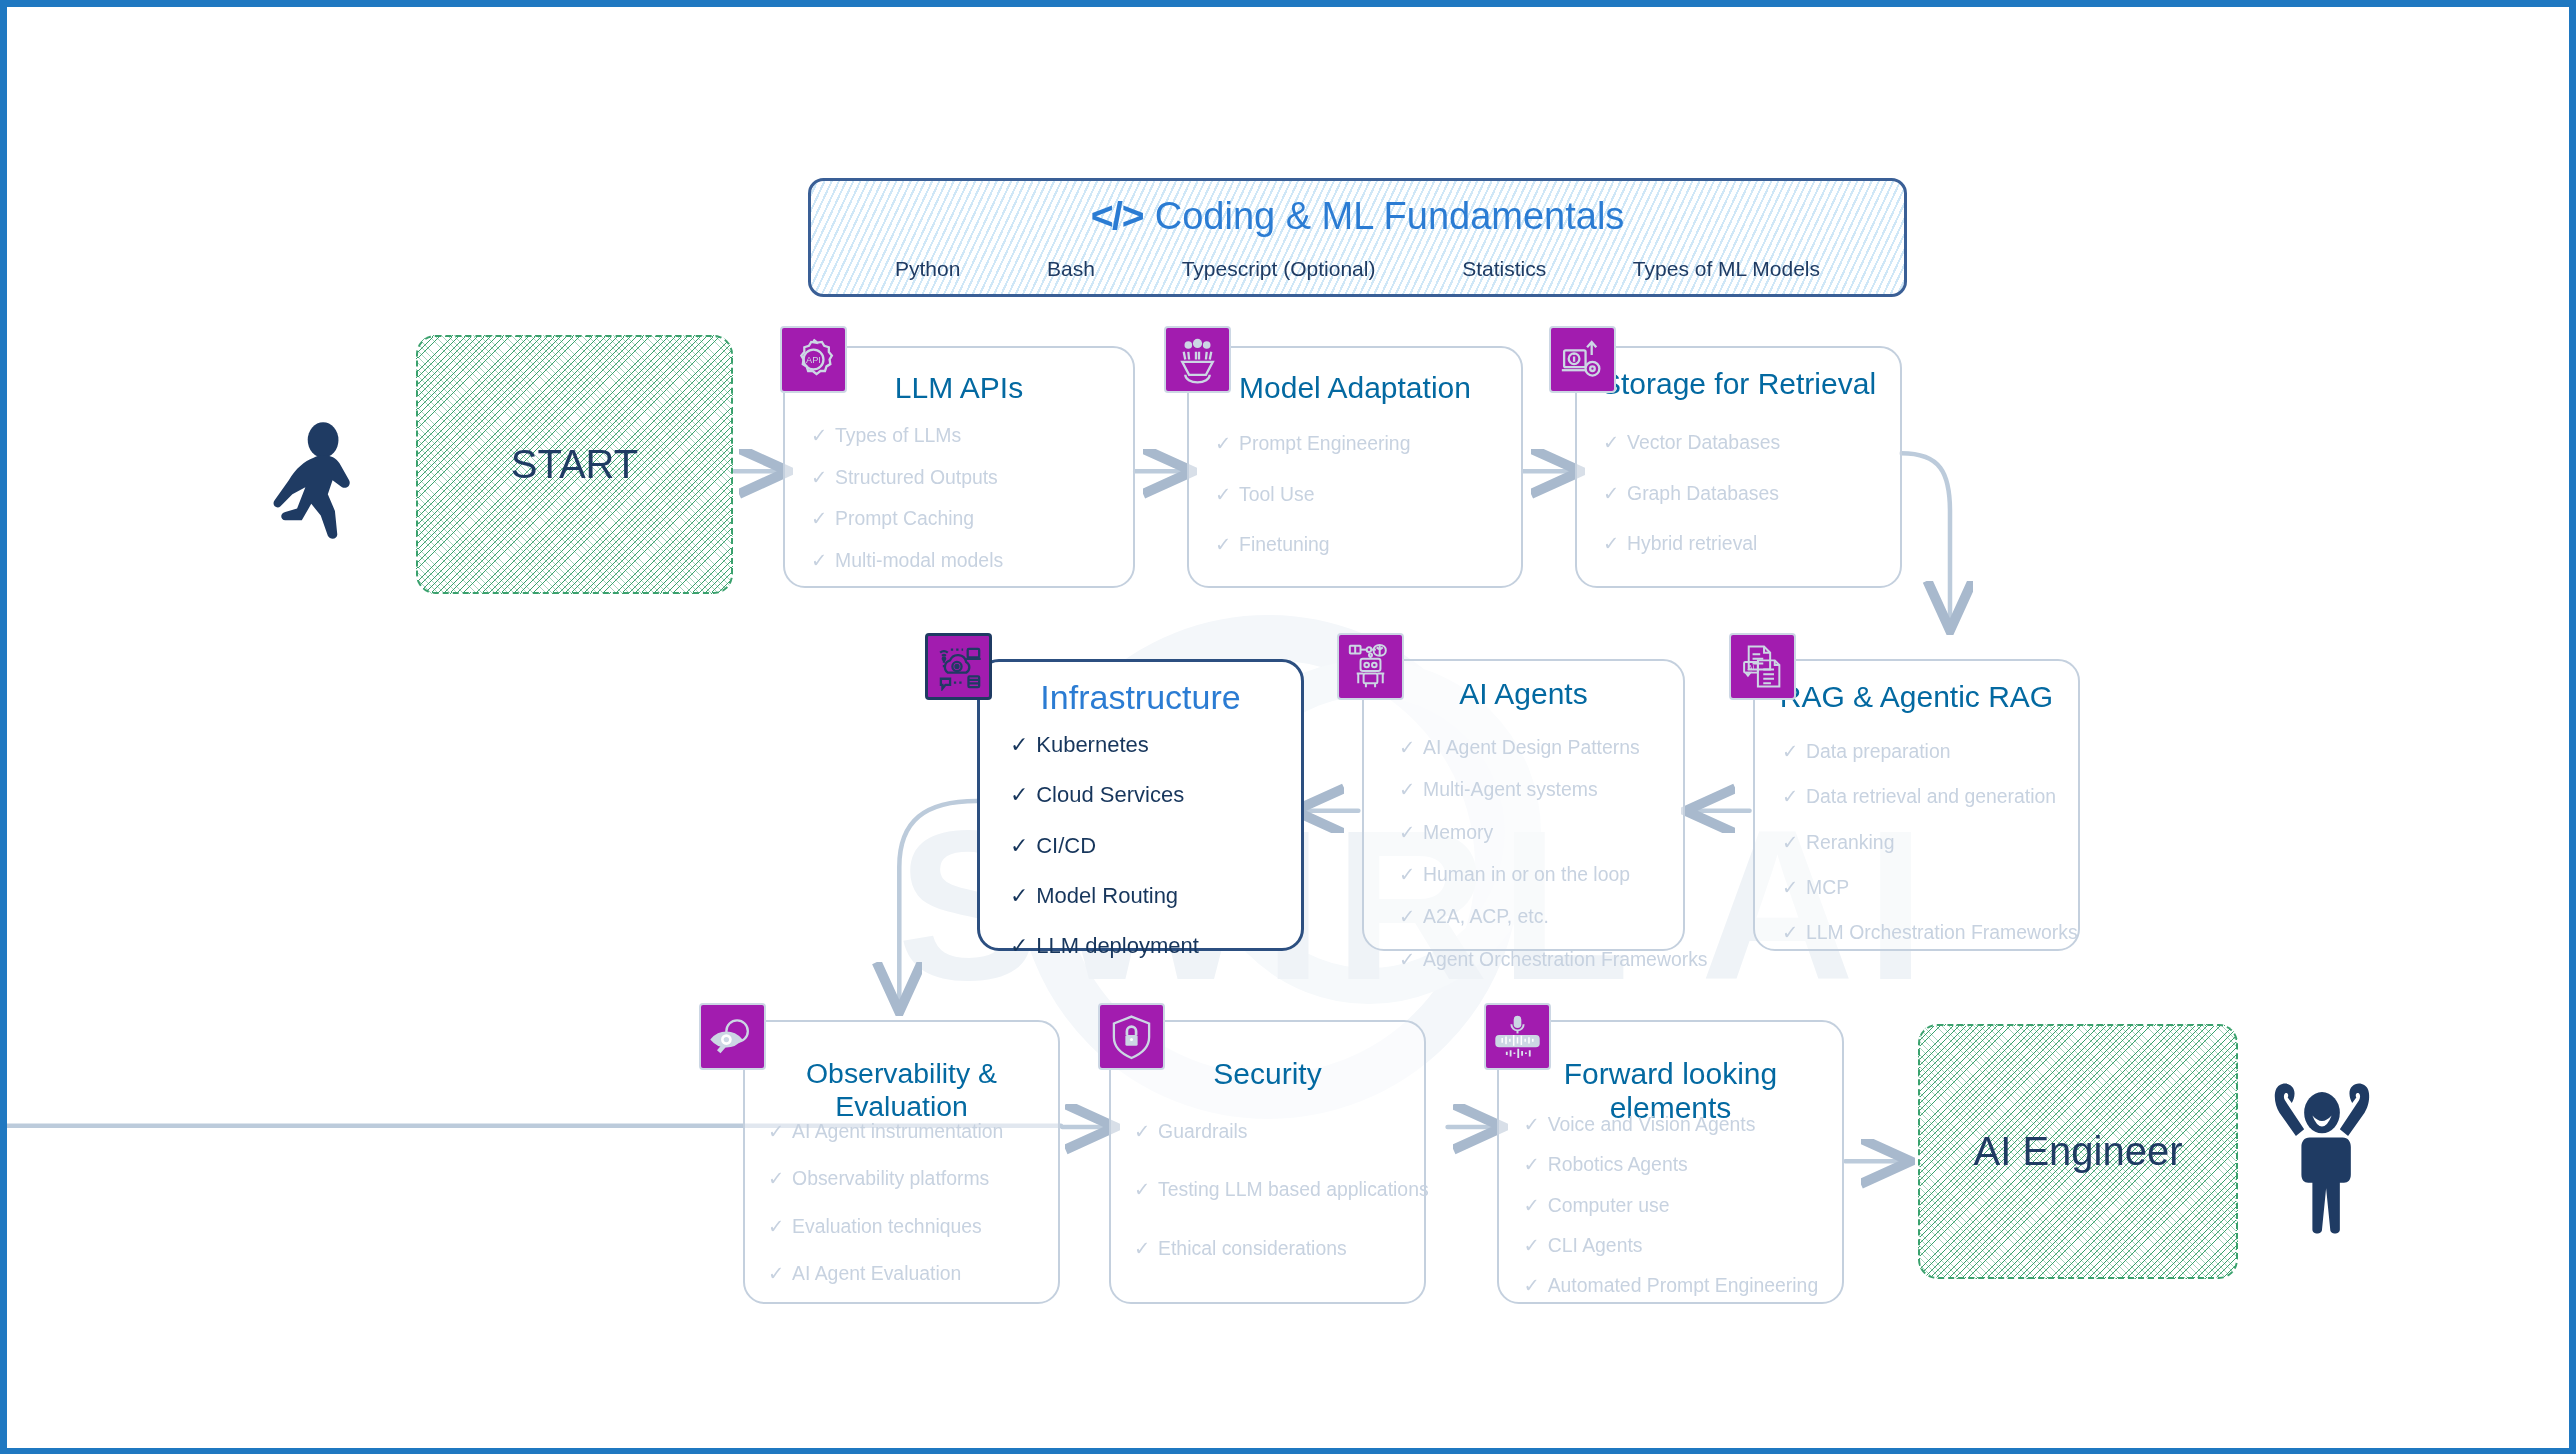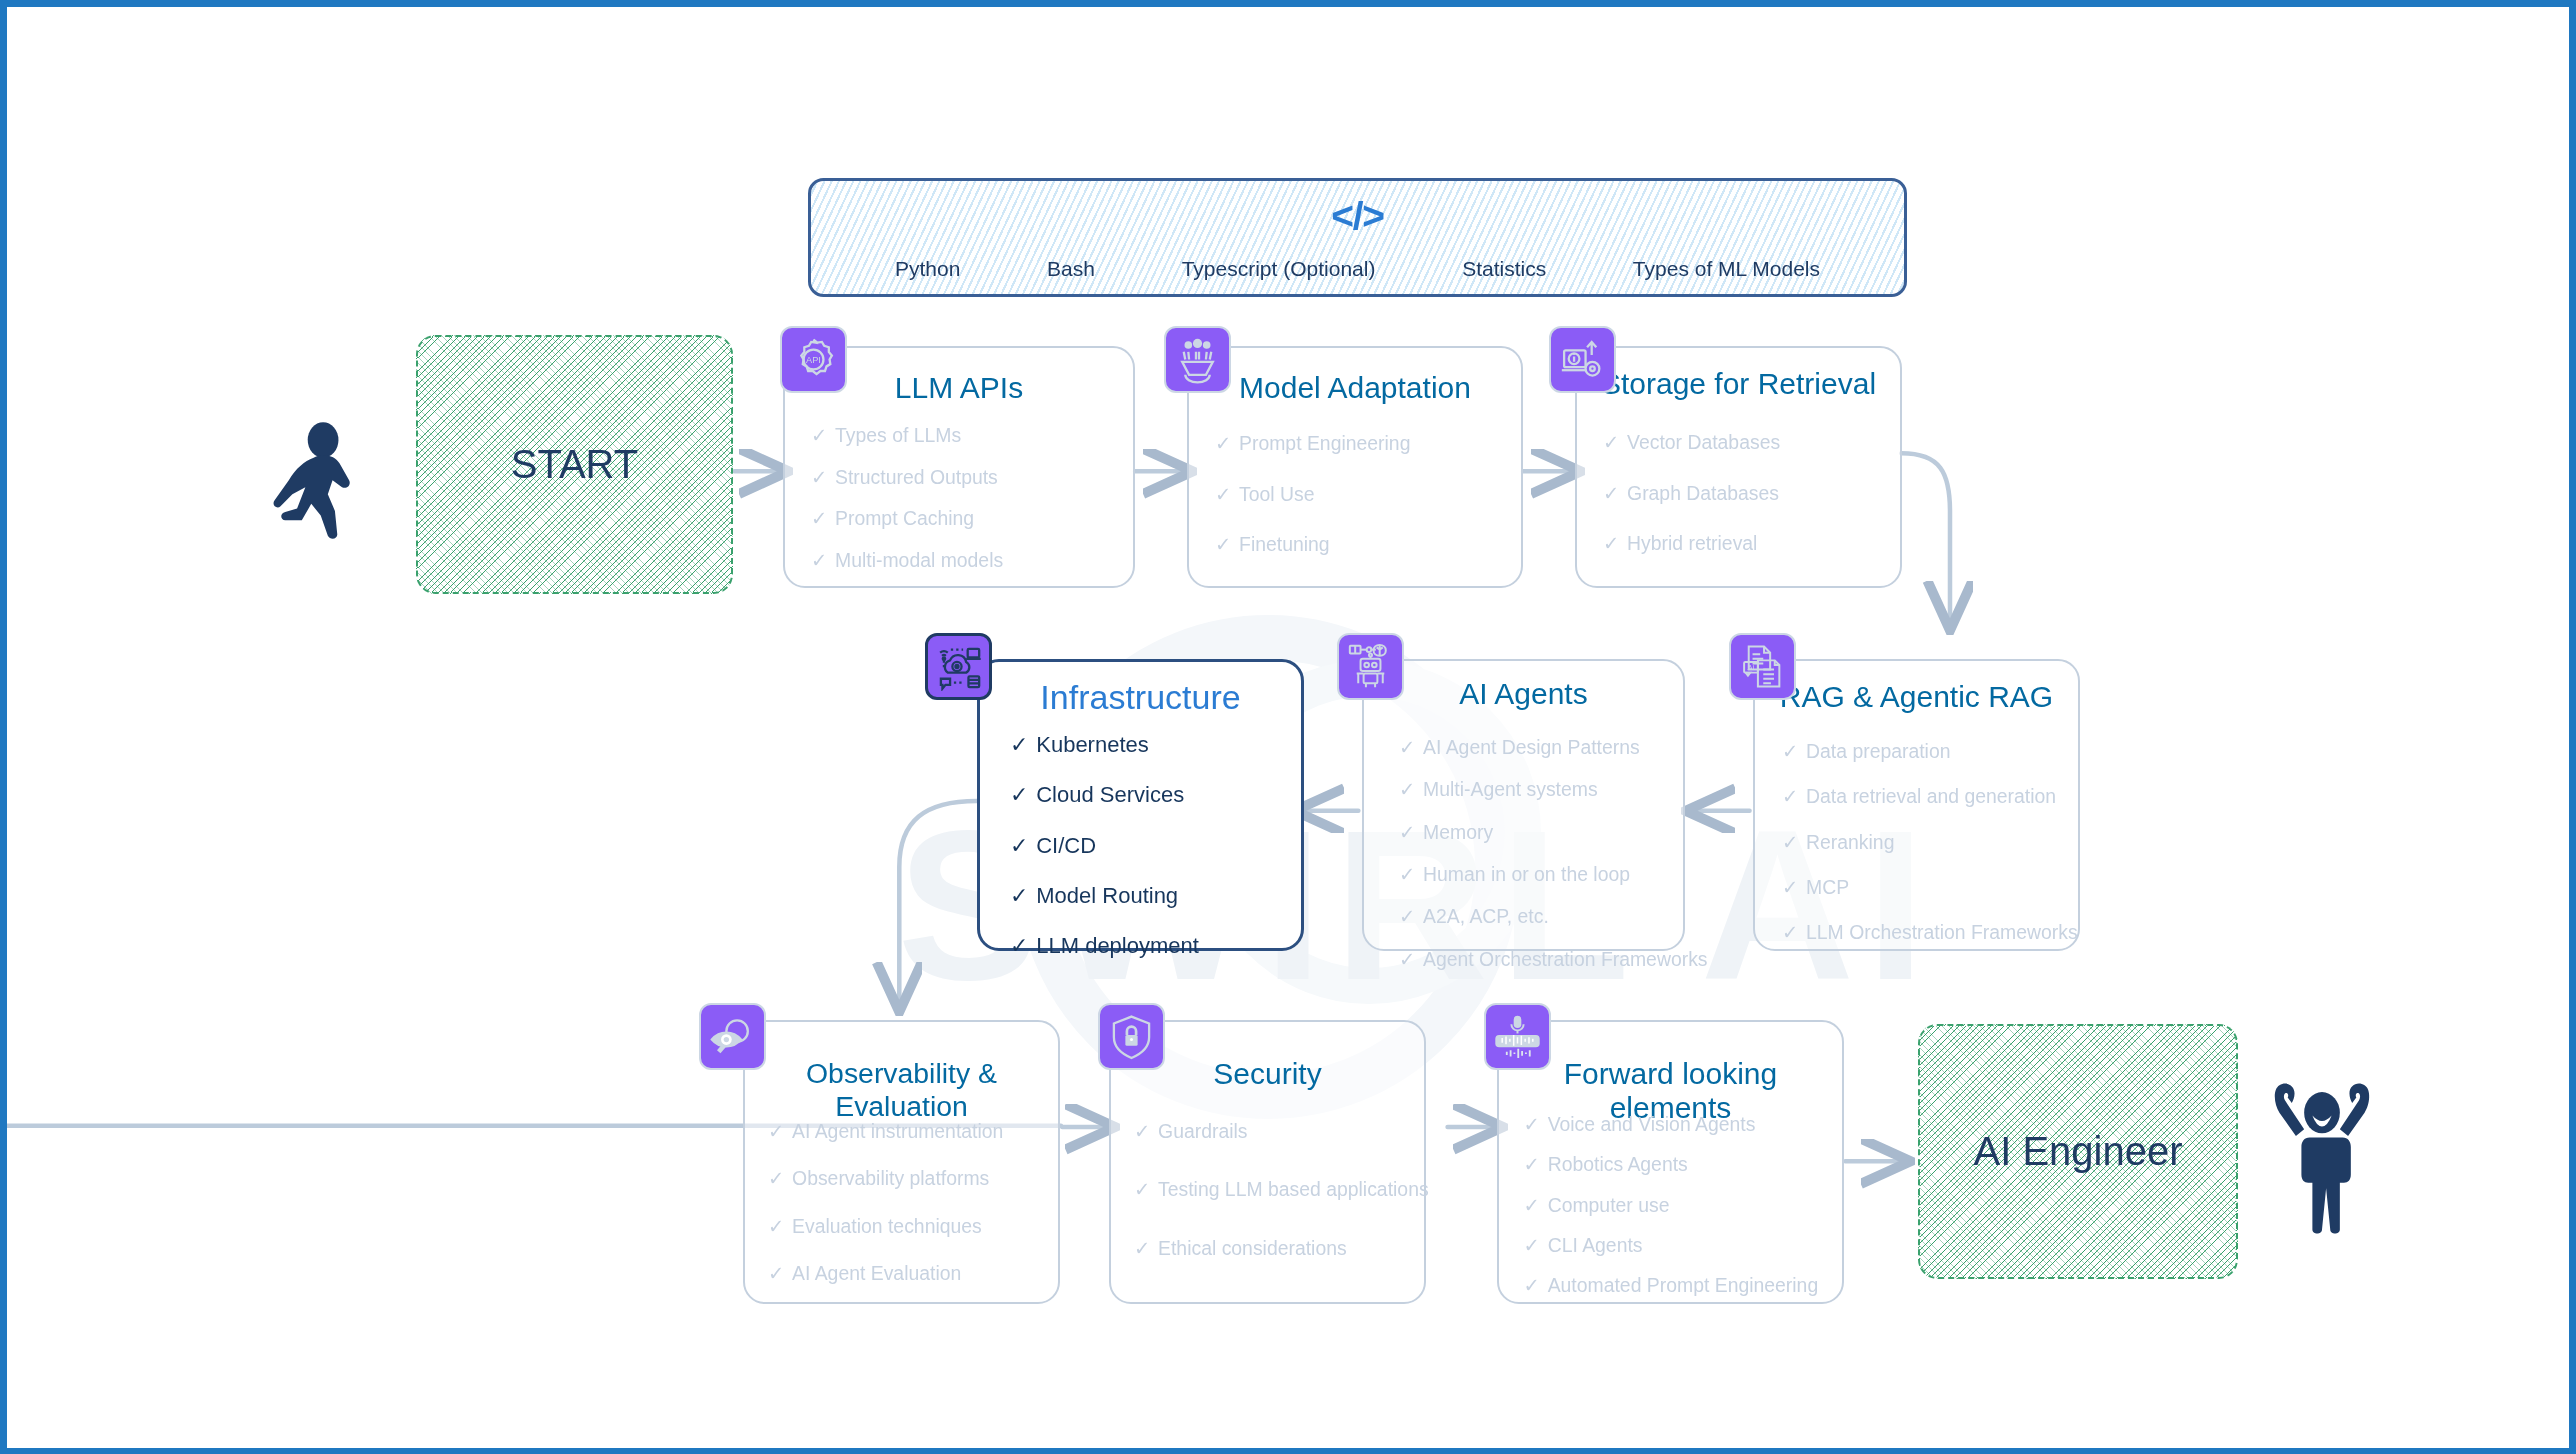--- a/index.html
+++ b/index.html
@@ -30,22 +30,22 @@
         font-family:"Liberation Sans",sans-serif;white-space:nowrap;}
   .card .it .chk{margin-right:7.8px;font-size:19.4px;color:#c7d2e0;}
 
   
   .card.hl{border:3.2px solid #2c4f80;background:#ffffff;}
   .card.hl .title{color:#2b7cd3;font-size:34px;}
   .card.hl .it{color:#17365c;font-size:22px;font-weight:400;}
   .card.hl .it .chk{color:#17365c;font-size:22px;}
 
   
-  .badge{position:absolute;width:67px;height:67px;border-radius:12px;border:2.6px solid #ccd7e4;
-         background:#8b5cf6;display:flex;align-items:center;justify-content:center;box-sizing:border-box;}
+  .badge{position:absolute;width:67px;height:67px;border-radius:4px;border:2.6px solid #ccd7e4;
+         background:#a21caf;display:flex;align-items:center;justify-content:center;box-sizing:border-box;}
   .badge.hl{border:3.9px solid #1f3b63;}
   .badge svg{width:49px;height:49px;display:block;}
 
   
   #fund{position:absolute;left:801px;top:171px;width:1099px;height:119px;border:3.2px solid #3a5f96;
         border-radius:15.5px;box-sizing:border-box;overflow:hidden;
         background:repeating-linear-gradient(-65deg,#ffffff 0px,#ffffff 4.5px,#cfe7f7 4.5px,#cfe7f7 6.5px);}
   #fund .hdr{position:absolute;left:0;right:0;top:13px;display:flex;align-items:center;justify-content:center;gap:11.6px;}
   #fund .hdr .code{color:#2b7cd3;font-size:39px;font-weight:700;font-family:"Liberation Sans",sans-serif;letter-spacing:-1.3px;}
   #fund .hdr .ftitle{color:#2b7cd3;font-size:38px;font-weight:400;font-family:"Liberation Sans",sans-serif;}
@@ -118,20 +118,21 @@
     </svg>
   </div>
 
   <div class="hatch" style="left:409px;top:328px;width:317px;height:259px;">
     <span>START</span>
   </div>
 
   <div id="fund">
     <div class="hdr">
       <span class="code">&lt;/&gt;</span>
+      <span class="ftitle">Coding &amp; ML Fundamentals</span>
     </div>
     <div class="subs">
       <span>Python</span>
       <span>Bash</span>
       <span>Typescript (Optional)</span>
       <span>Statistics</span>
       <span>Types of ML Models</span>
     </div>
   </div>
 

